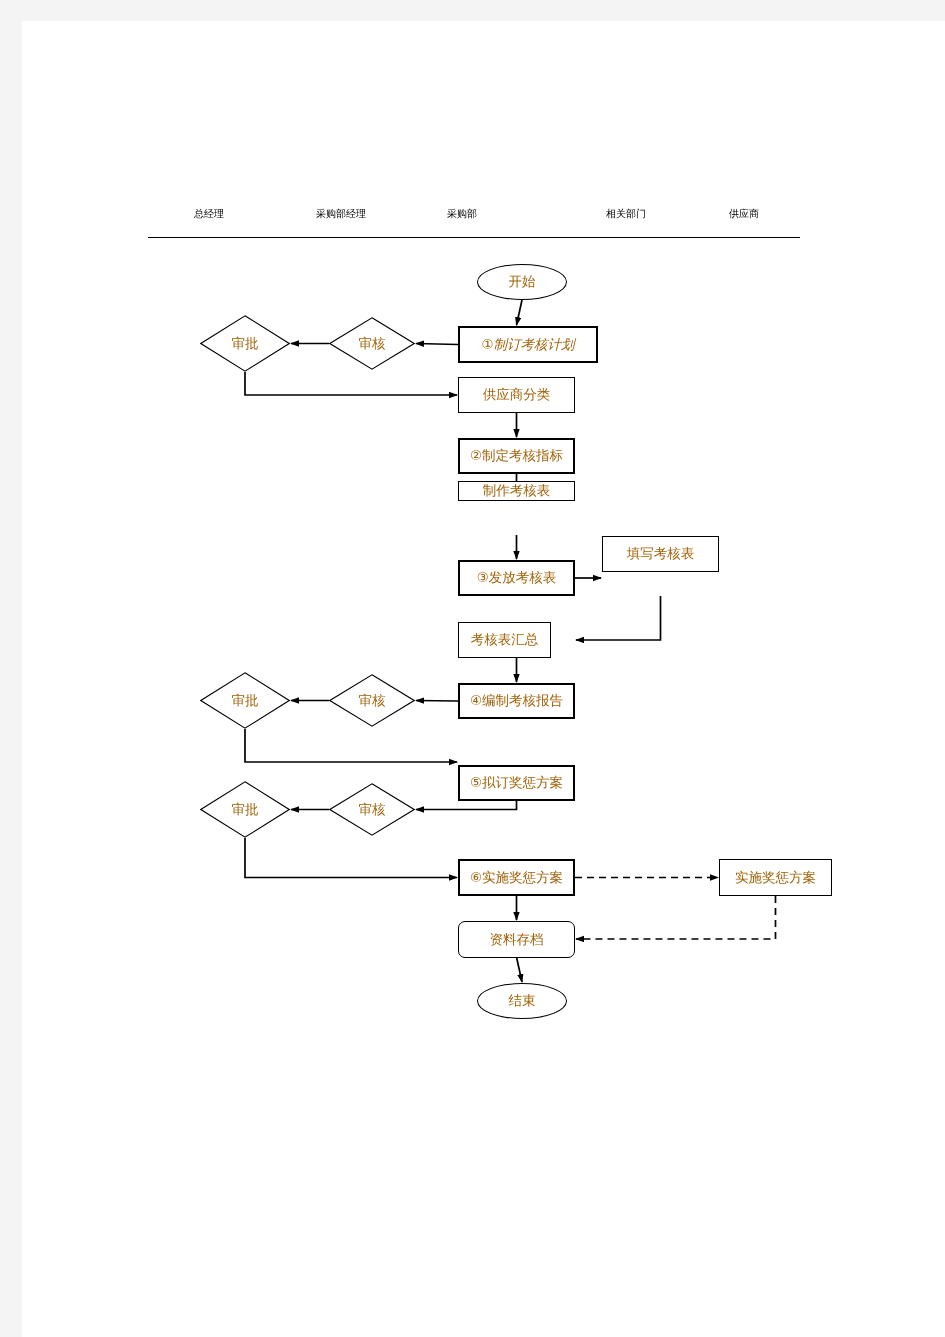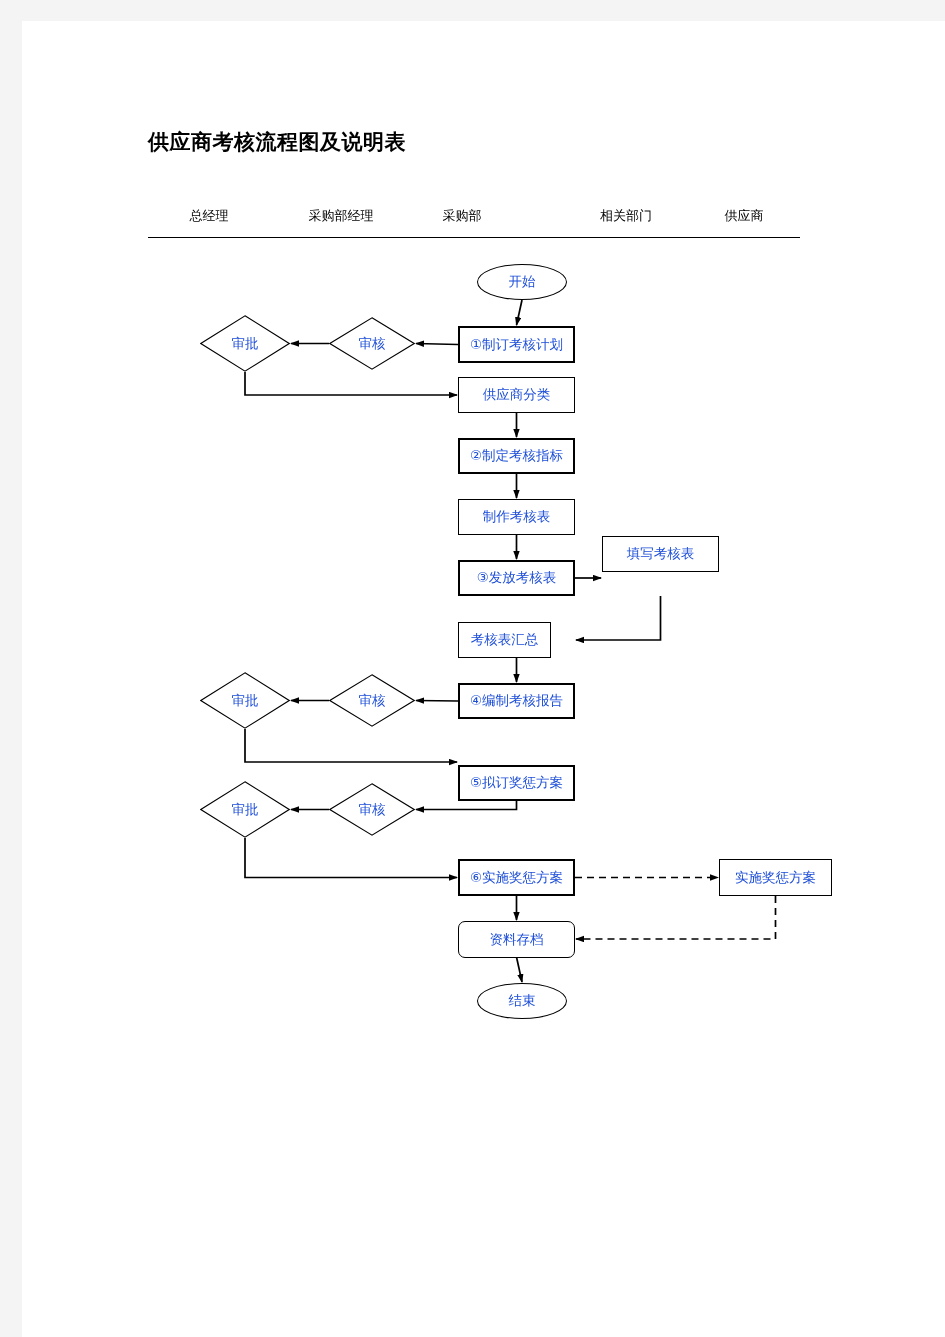--- a/index.html
+++ b/index.html
@@ -29,21 +29,21 @@
     font-family: "Liberation Serif", "DejaVu Serif", serif;
     font-size: 21px;
     font-weight: bold;
     color: #000000;
     letter-spacing: 0.5px;
     white-space: nowrap;
   }
   .lane-header {
     position: absolute;
     top: 186px;
-    font-size: 13px;
+    font-size: 10px;
     color: #000;
     white-space: nowrap;
     transform: translateX(-50%);
   }
   .lane-rule {
     position: absolute;
     left: 126px;
     top: 216px;
     width: 652px;
     height: 0;
@@ -57,21 +57,21 @@
     height: 1316px;
   }
   
   .node {
     position: absolute;
     box-sizing: border-box;
     display: flex;
     align-items: center;
     justify-content: center;
     font-size: 13.5px;
-    color: #1d4ed8;
+    color: #a16207;
     white-space: nowrap;
     background: #fff;
   }
   .node.box {
     border: 1.1px solid #000;
   }
   .node.box.bold {
     border: 2px solid #000;
   }
   .node.oval {
@@ -90,21 +90,20 @@
   .diamond-label {
     position: relative;
     z-index: 2;
   }
 </style>
 </head>
 <body>
 
 <div class="page">
 
-  <div class="doc-title">供应商考核流程图及说明表</div>
 
   <div id="lane-headers">
       <div class="lane-header" style="left: 187px;">总经理</div>
       <div class="lane-header" style="left: 319px;">采购部经理</div>
       <div class="lane-header" style="left: 440px;">采购部</div>
       <div class="lane-header" style="left: 604px;">相关部门</div>
       <div class="lane-header" style="left: 722px;">供应商</div>
     </div>
   <div class="lane-rule"></div>
 
@@ -135,42 +134,42 @@
         <polyline points="494.5,875 494.5,899" stroke-width="1.7" marker-end="url(#arrow)"></polyline>
         <polyline points="753.5,875 753.5,918 554,918" stroke-width="1.7" marker-end="url(#arrow)" stroke-dasharray="7,5"></polyline>
         <polyline points="494.5,936 500,961" stroke-width="1.7" marker-end="url(#arrow)"></polyline>
       </g>
   </svg>
 
   <div id="node-layer">
       <div class="node oval" style="left: 455px; top: 243px; width: 90px; height: 36px;">
         <span>开始</span>
       </div>
-      <div class="node box bold" style="left: 436px; top: 305px; width: 117px; height: 37px;">
+      <div class="node box bold" style="left: 436px; top: 305px; width: 140px; height: 37px; font-style: italic;">
         <span>①制订考核计划</span>
       </div>
       <div class="node diamond" style="left: 307px; top: 296px; width: 86px; height: 53px;">
         <svg class="diamond-svg" width="86" height="53">
           <polygon points="43,0.8 85.2,26.5 43,52.2 0.8,26.5" fill="#fff" stroke="#000" stroke-width="1.1"></polygon>
         </svg>
         <span class="diamond-label">审核</span>
       </div>
       <div class="node diamond" style="left: 178px; top: 294px; width: 90px; height: 57px;">
         <svg class="diamond-svg" width="90" height="57">
           <polygon points="45,0.8 89.2,28.5 45,56.2 0.8,28.5" fill="#fff" stroke="#000" stroke-width="1.1"></polygon>
         </svg>
         <span class="diamond-label">审批</span>
       </div>
       <div class="node box" style="left: 436px; top: 356px; width: 117px; height: 36px; text-align: right;">
         <span>供应商分类</span>
       </div>
       <div class="node box bold" style="left: 436px; top: 417px; width: 117px; height: 36px;">
         <span>②制定考核指标</span>
       </div>
-      <div class="node box" style="left: 436px; top: 478px; width: 117px; height: 36px; justify-content: center;">
+      <div class="node box" style="left: 436px; top: 460px; width: 117px; height: 20px; justify-content: center;">
         <span>制作考核表</span>
       </div>
       <div class="node box bold" style="left: 436px; top: 539px; width: 117px; height: 36px;">
         <span>③发放考核表</span>
       </div>
       <div class="node box" style="left: 580px; top: 515px; width: 117px; height: 36px;">
         <span>填写考核表</span>
       </div>
       <div class="node box" style="left: 436px; top: 601px; width: 93px; height: 36px;">
         <span>考核表汇总</span>

